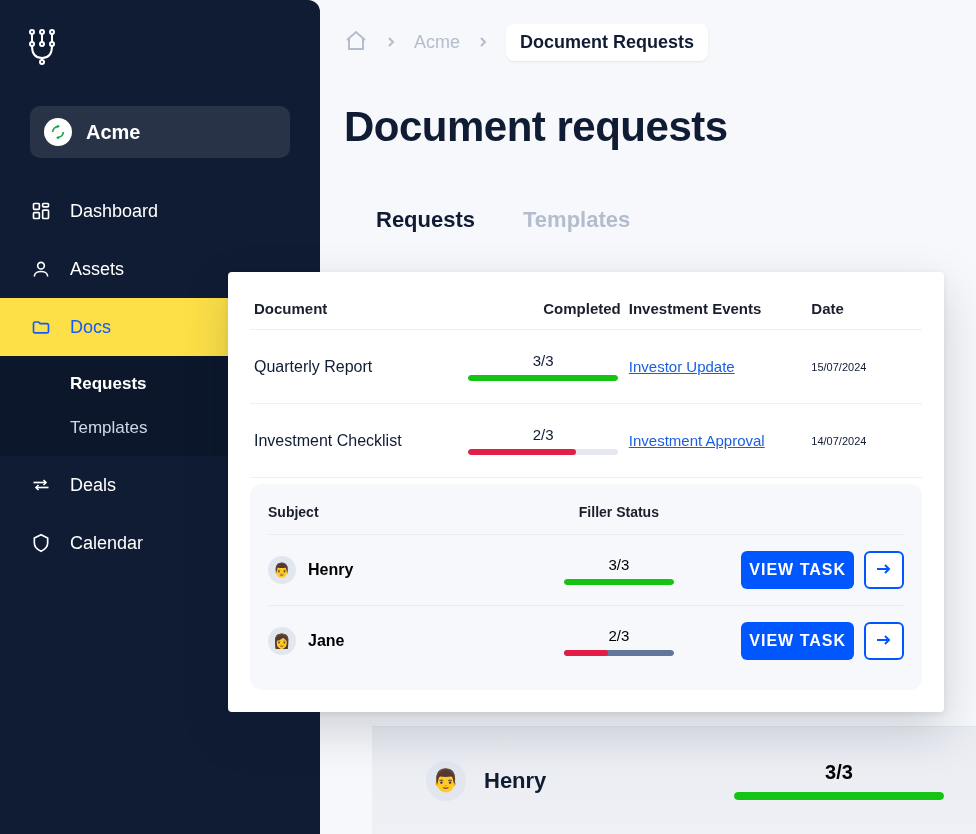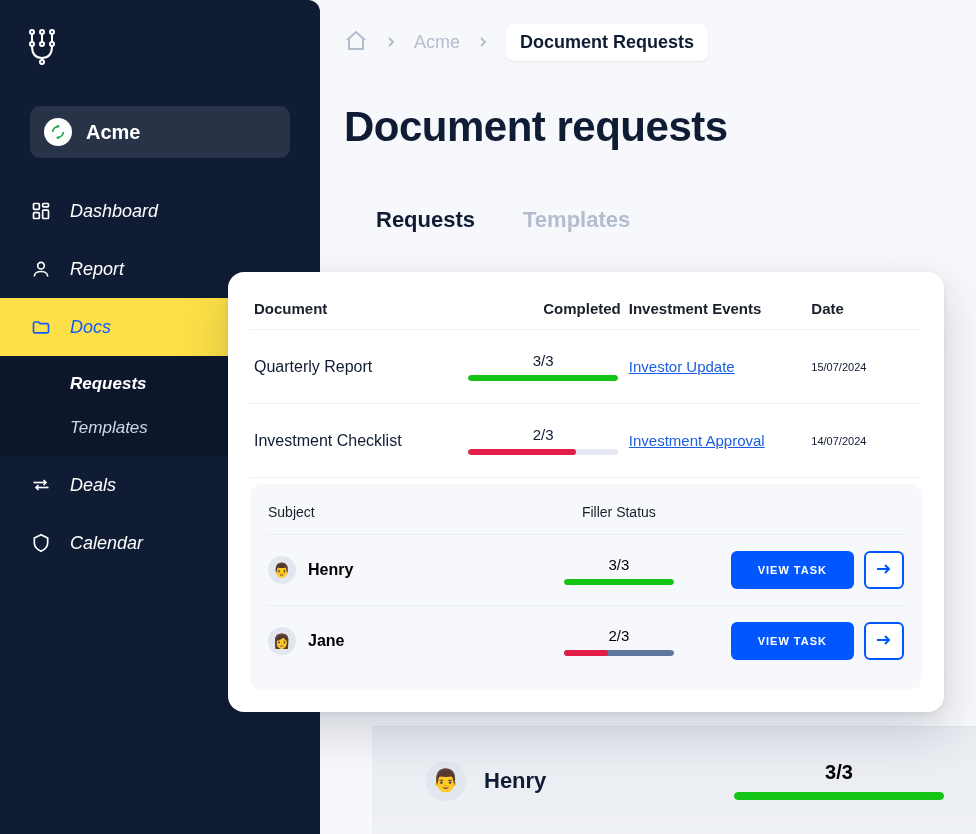--- a/index.html
+++ b/index.html
@@ -31,21 +31,21 @@
     border-radius: 10px;
     padding: 12px 14px;
   }
   .org-badge {
     width: 28px; height: 28px; border-radius: 50%;
     background: #ffffff;
     display: flex; align-items: center; justify-content: center;
     color: #16a34a;
   }
   .org-name { color: #ffffff; font-weight: 700; font-size: 20px; }
-  .nav { display: flex; flex-direction: column; font-style: italic; }
+  .nav { display: flex; flex-direction: column; }
   .nav-item {
     display: flex; align-items: center; gap: 18px;
     padding: 18px 30px;
     font-size: 18px;
     color: #ffffff;
     cursor: pointer;
   }
   .nav-item .ic {
     width: 22px; height: 22px;
     display: inline-flex; align-items: center; justify-content: center;
@@ -97,21 +97,21 @@
   }
   .tab { font-size: 22px; font-weight: 700; color: #0f1c33; cursor: pointer; }
   .tab.inactive { color: #b4bdcd; }
 
   
   .card {
     position: absolute;
     left: 228px; top: 272px;
     width: 716px;
     background: #ffffff;
-    border-radius: 16px;
+    border-radius: 4px;
     box-shadow: 0 18px 48px rgba(15,28,51,.18), 0 2px 6px rgba(15,28,51,.08);
     padding: 22px;
     z-index: 10;
   }
   .tbl-head, .tbl-row {
     display: grid;
     grid-template-columns: 2.1fr 1.6fr 1.8fr 1.1fr;
     align-items: center;
     gap: 8px;
   }
@@ -131,31 +131,31 @@
     margin-top: 6px;
     background: #f6f8fb;
     border-radius: 12px;
     padding: 14px 18px;
   }
   .sub-head, .sub-row {
     display: grid;
     grid-template-columns: 2.2fr 2fr 1.6fr;
     align-items: center;
   }
-  .sub-head { font-weight: 400; font-size: 14px; color: #1a1f2c; padding: 6px 0 14px; border-bottom: 1px solid #e8ecf4; }
+  .sub-head { font-weight: 700; font-size: 14px; color: #1a1f2c; padding: 6px 0 14px; border-bottom: 1px solid #e8ecf4; }
   .sub-row { padding: 16px 0; border-bottom: 1px solid #e8ecf4; }
   .sub-row:last-child { border-bottom: 0; }
   .subject { display: flex; align-items: center; gap: 12px; font-weight: 700; font-size: 16px; }
   .avatar { width: 28px; height: 28px; border-radius: 50%; background: #e2e6ef; display: inline-flex; align-items: center; justify-content: center; color: #5b6478; font-size: 14px; }
   .filler { display: flex; flex-direction: column; align-items: center; gap: 6px; font-size: 15px; }
   .filler .bar { width: 110px; }
   .actions { display: flex; justify-content: flex-end; gap: 10px; }
   .btn {
     background: #0057ff; color: #fff; border: 0; border-radius: 6px;
-    padding: 10px 27px; font-weight: 800; font-size: 11px; letter-spacing: 1px;
+    padding: 10px 8px; font-weight: 800; font-size: 16px; letter-spacing: 1px;
     cursor: pointer;
   }
   .icon-btn {
     width: 40px; height: 38px; border-radius: 6px; background: #fff;
     border: 2px solid #0057ff; color: #0057ff; display: inline-flex;
     align-items: center; justify-content: center; cursor: pointer;
   }
 
   
   .bg-expanded {
@@ -219,21 +219,21 @@
       </span>
       <span>Dashboard</span>
     </div>
     <div class="nav-item">
       <span class="ic">
         <svg width="20" height="20" viewBox="0 0 24 24" fill="none" stroke="currentColor" stroke-width="2">
             <circle cx="12" cy="8" r="4"></circle>
             <path d="M4 21c0-4 4-6 8-6s8 2 8 6"></path>
           </svg>
       </span>
-      <span>Report</span>
+      <span>Assets</span>
     </div>
     <div class="nav-item active">
       <span class="ic">
         <svg width="20" height="20" viewBox="0 0 24 24" fill="none" stroke="currentColor" stroke-width="2">
             <path d="M3 8a2 2 0 0 1 2-2h4l2 2h8a2 2 0 0 1 2 2v7a2 2 0 0 1-2 2H5a2 2 0 0 1-2-2z"></path>
           </svg>
       </span>
       <span>Docs</span>
     </div>
     <div class="sub-nav">

